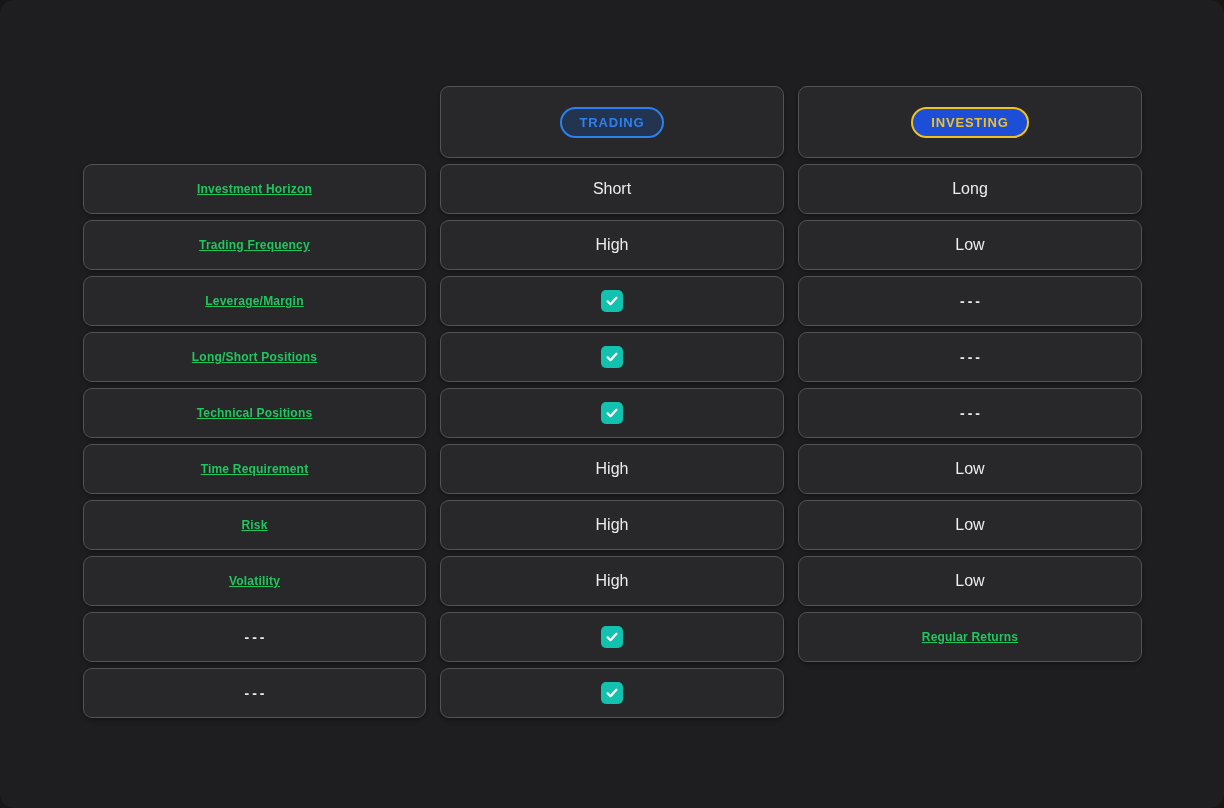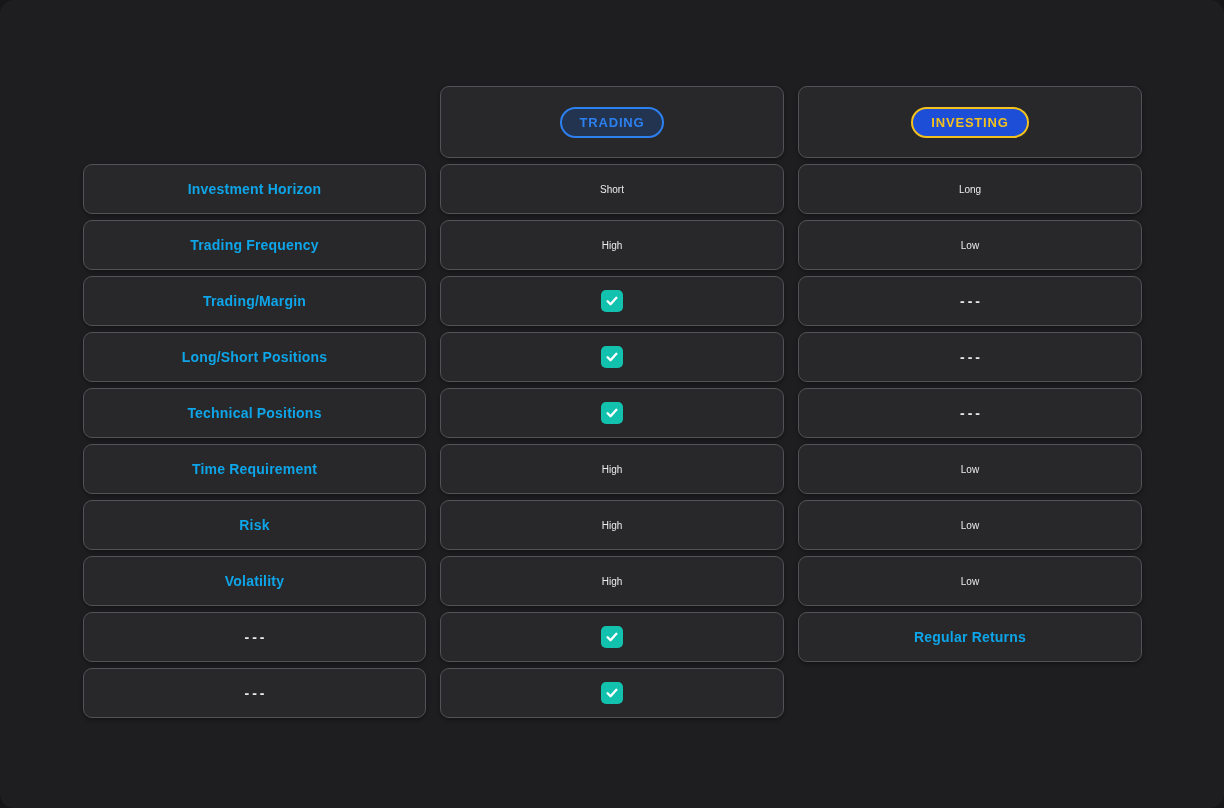--- a/index.html
+++ b/index.html
@@ -33,27 +33,28 @@
     border-radius: 9px;
     display: flex;
     align-items: center;
     justify-content: center;
     box-shadow: 0 2px 4px rgba(0,0,0,0.35);
   }
   .header-spacer {
     background: transparent;
   }
   .label-text {
-    font-size: 14px;
+    font-size: 12px;
     font-weight: 700;
-    color: #0ea5e9;
+    color: #22c55e;
     letter-spacing: 0.2px;
+    text-decoration: underline;
   }
   .value-text {
-    font-size: 10px;
+    font-size: 16px;
     font-weight: 500;
     color: #ececee;
   }
   .value-dash {
     font-size: 14px;
     font-weight: 700;
     color: #e8e8ea;
     letter-spacing: 3px;
     text-indent: 3px; 
   }
@@ -114,21 +115,21 @@
       <div class="cell">
         <span class="label-text">Trading Frequency</span>
       </div>
       <div class="cell">
         <span class="value-text">High</span>
       </div>
       <div class="cell">
         <span class="value-text">Low</span>
       </div>
       <div class="cell">
-        <span class="label-text">Trading/Margin</span>
+        <span class="label-text">Leverage/Margin</span>
       </div>
       <div class="cell">
         <span class="check">
           <svg width="14" height="14" viewBox="0 0 24 24" fill="none">
             <path d="M4.5 12.5l5 5 10-11" stroke="#ffffff" stroke-width="4" stroke-linecap="round" stroke-linejoin="round"></path>
           </svg>
         </span>
       </div>
       <div class="cell">
         <span class="value-dash">---</span>

